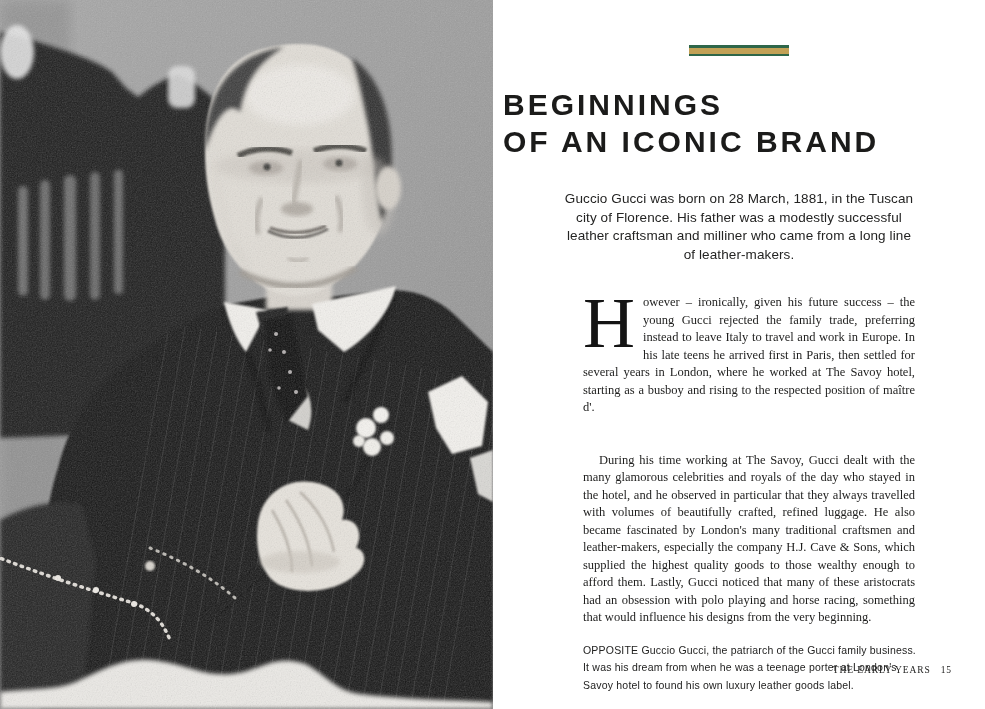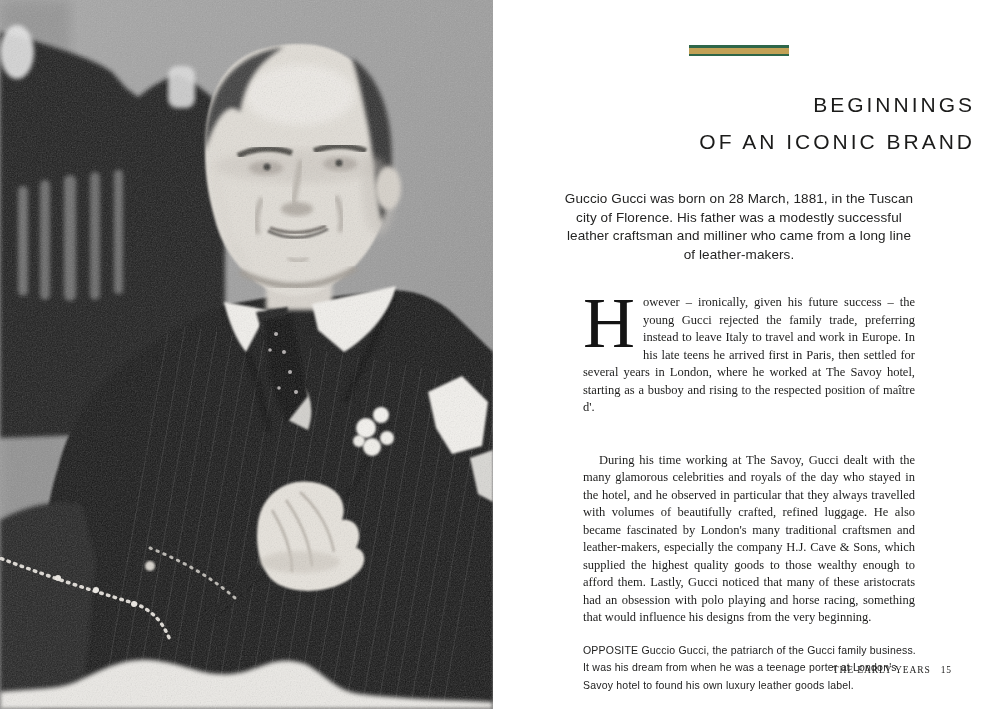--- a/index.html
+++ b/index.html
@@ -21,23 +21,23 @@
   }
   .brand-bar{
     width:100px;height:11px;
     margin:45px auto 0 auto;
     display:flex;flex-direction:column;
   }
   .brand-bar .stripe-green{height:2.5px;}
   .brand-bar .stripe-gold{flex:1;}
   .chapter-title{
     margin:30px 10px 0 10px;
-    text-align:right;
-    font-weight:400;
-    font-size:21px;
+    text-align:left;
+    font-weight:700;
+    font-size:30px;
     line-height:37px;
     letter-spacing:3px;
     color:#1b1b1a;
     white-space:pre-line;
   }
   .intro{
     margin:30px auto 0 auto;
     width:450px;
     text-align:center;
     font-weight:300;

